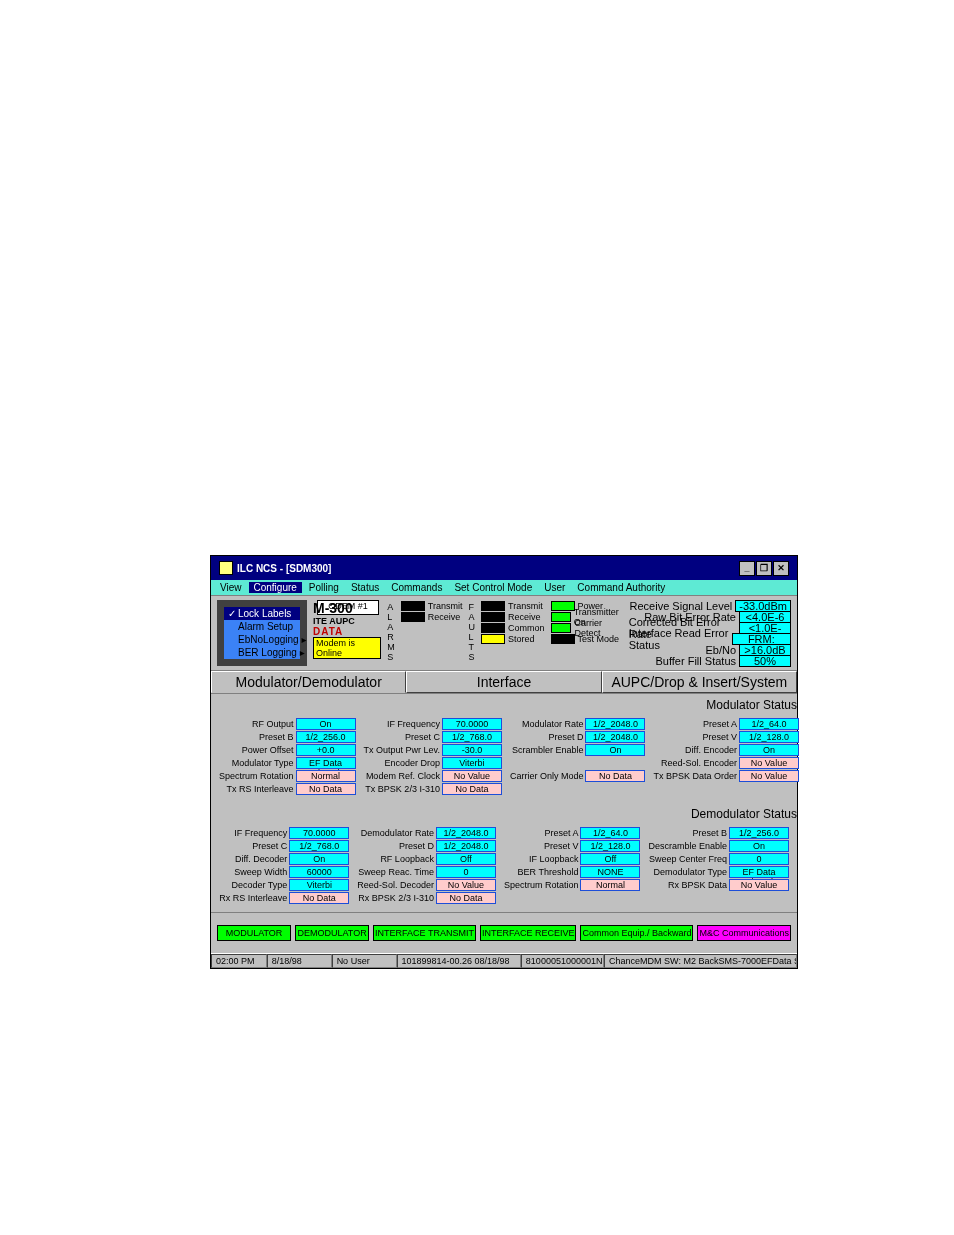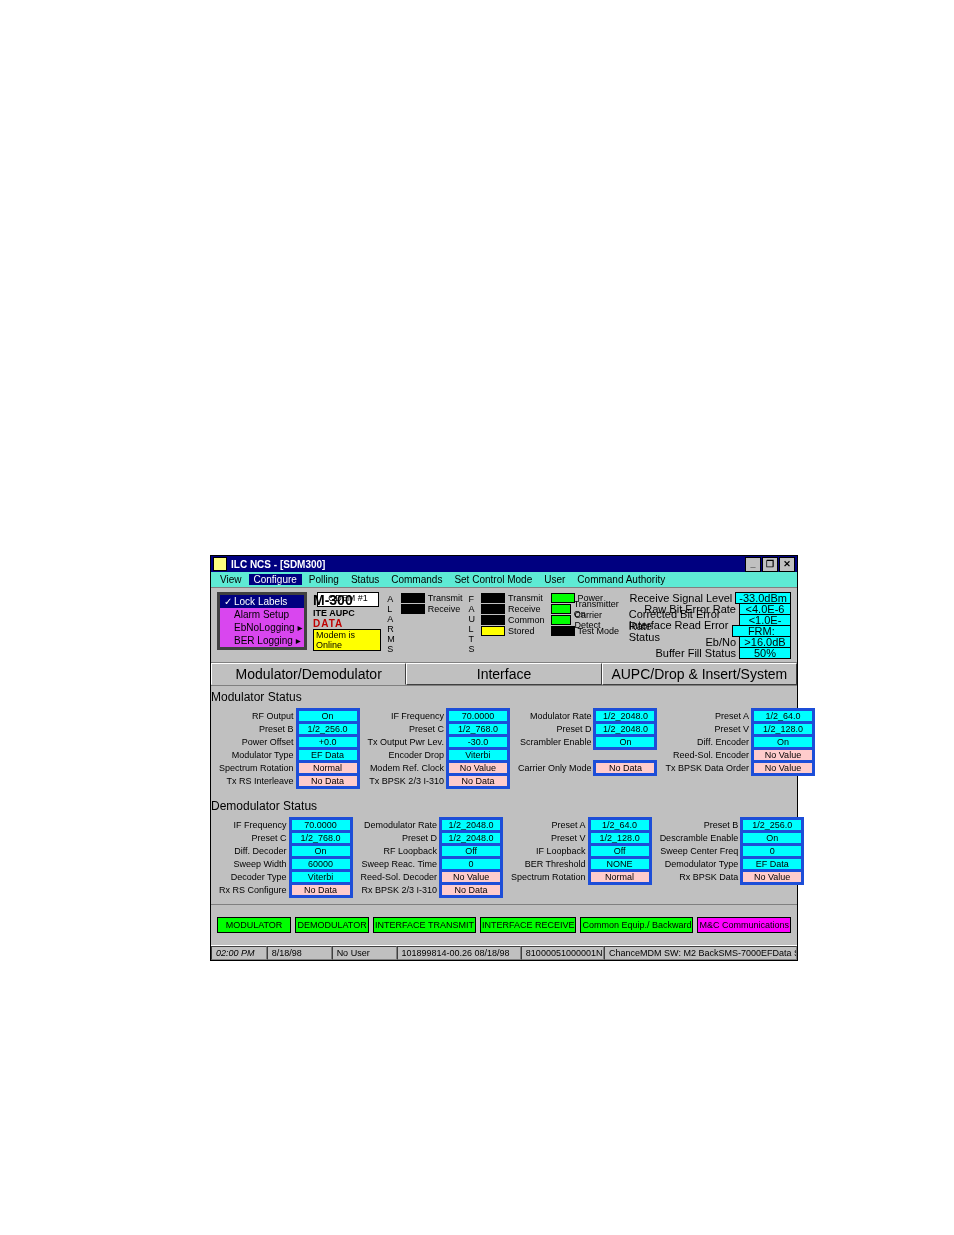--- a/index.html
+++ b/index.html
@@ -1,27 +1,27 @@
 <!DOCTYPE html>
 <html><head>
 <meta charset="utf-8">
 <style>
   html,body{margin:0;padding:0;background:#fff;font-family:"MS Sans Serif",Tahoma,Arial,sans-serif;font-size:10px;color:#000}
   .page{width:954px;height:1235px;position:relative}
   .app{position:absolute;left:210px;top:555px;width:586px;background:#c0c0c0;border:1px solid #000}
-  .titlebar{background:linear-gradient(#000080,#000080);color:#fff;height:16px;display:flex;align-items:center;padding:0 2px;font-weight:bold;font-size:10px}
+  .titlebar{background:linear-gradient(#000080,#000080);color:#fff;height:24px;display:flex;align-items:center;padding:0 8px;font-weight:bold;font-size:10px}
   .titlebar .icon{width:12px;height:12px;background:#ffff80;border:1px solid #000;margin-right:4px}
   .titlebar .spacer{flex:1}
   .winbtn{width:14px;height:13px;background:#c0c0c0;border:1px solid #000;margin-left:1px;display:flex;align-items:center;justify-content:center;font-size:9px;color:#000;font-weight:bold}
   .menubar{background:#5eead4;height:15px;display:flex;align-items:center;padding:0 4px;gap:2px;font-size:10px;border-bottom:1px solid #808080}
   .menuitem{padding:0 5px;cursor:default}
   .menuitem.active{background:#000080;color:#fff}
   .toparea{display:flex;padding:4px 6px;gap:6px;border-bottom:1px solid #808080}
   .dropdown{position:relative;width:90px}
-  .ddlist{border:3px solid #404040;background:#d946ef;font-size:10px}
+  .ddlist{border:7px solid #404040;background:#3b82f6;font-size:10px}
   .ddlist .dditem{padding:1px 4px;white-space:nowrap}
   .ddlist .dditem.sel{background:#000080;color:#fff}
   .ddlist .dditem .chk{display:inline-block;width:10px}
   .brand{position:relative;width:90px;height:58px}
   .brand .bt{font-weight:bold;font-size:14px;color:#000}
   .brand .bm{font-size:9px;font-weight:bold}
   .brand .bd{font-size:10px;font-weight:bold;color:#c00000;letter-spacing:1px}
   .brand .online{background:#ffff00;border:1px solid #000;padding:0 2px;font-size:9px;display:inline-block}
   .arms{font-size:9px;line-height:10px;padding-top:2px}
   .indcol{font-size:9px}
@@ -31,25 +31,25 @@
   .led.blk{background:#000}
   .led.yel{background:#ffff00}
   .led.grn{background:#00ff00}
   .rvals{font-size:11px;margin-left:auto}
   .rvrow{display:flex;align-items:center;height:11px;justify-content:flex-end;gap:3px}
   .rvlabel{color:#000}
   .rvval{background:#00ffff;border:1px solid #000;padding:0 3px;min-width:44px;text-align:center;height:10px;line-height:10px}
   .tabs{display:flex;border-bottom:1px solid #808080}
   .tab{flex:1;border:1px solid #fff;border-right-color:#404040;border-bottom-color:#404040;background:#c0c0c0;text-align:center;padding:2px 0;font-size:14px;cursor:default}
   .tab.active{background:#c0c0c0;border-top:1px solid #fff;border-bottom:1px solid #c0c0c0}
-  .section-title{text-align:left;font-size:12px;padding:4px 0;color:#000}
+  .section-title{text-align:right;font-size:12px;padding:4px 0;color:#000}
   .grid{display:grid;grid-template-columns:repeat(4,1fr);padding:2px 8px 8px 8px;gap:1px 8px}
   .cell{display:flex;align-items:center;height:12px}
   .clabel{flex:1;text-align:right;font-size:9px;padding-right:2px;white-space:nowrap}
-  .cval{width:58px;height:10px;line-height:10px;font-size:9px;text-align:center;border:3px solid #1d4ed8}
+  .cval{width:58px;height:10px;line-height:10px;font-size:9px;text-align:center;border:1px solid #1d4ed8}
   .cval.cyan{background:#00ffff}
   .cval.peach{background:#ffcccc}
   .btnrow{display:flex;gap:4px;padding:12px 6px;border-top:1px solid #808080}
   .bbtn{flex:1;font-size:9px;text-align:center;padding:2px 1px;border:1px solid #000;cursor:default;white-space:nowrap}
   .bbtn.g{background:#00ff00}
   .bbtn.m{background:#ff00ff;color:#000}
   .statusbar{display:flex;background:#c0c0c0;border-top:1px solid #fff;font-size:9px}
   .sb{border:1px solid #808080;border-top-color:#404040;border-left-color:#404040;padding:1px 4px;white-space:nowrap;overflow:hidden}
   .mdmbadge{position:absolute;left:100px;top:0;width:60px;height:13px;background:#fff;border:1px solid #000;font-size:9px;text-align:center}
 </style>
@@ -357,42 +357,42 @@
         </div>
         <div class="cell">
           <span class="clabel">Spectrum Rotation</span>
           <span class="cval peach">Normal</span>
         </div>
         <div class="cell">
           <span class="clabel">Rx BPSK Data</span>
           <span class="cval peach">No Value</span>
         </div>
         <div class="cell">
-          <span class="clabel">Rx RS Configure</span>
+          <span class="clabel">Rx RS Interleave</span>
           <span class="cval peach">No Data</span>
         </div>
         <div class="cell">
           <span class="clabel">Rx BPSK 2/3 I-310</span>
           <span class="cval peach">No Data</span>
         </div>
         <div class="cell"></div>
         <div class="cell"></div>
       </div>
 
   <div class="btnrow" id="btnrow">
         <div class="bbtn g">MODULATOR</div>
         <div class="bbtn g">DEMODULATOR</div>
         <div class="bbtn g">INTERFACE TRANSMIT</div>
         <div class="bbtn g">INTERFACE RECEIVE</div>
         <div class="bbtn g">Common Equip./ Backward</div>
         <div class="bbtn m">M&amp;C Communications</div>
       </div>
 
   <div class="statusbar" id="statusbar">
-        <div class="sb" style="width: 50px; font-style: italic;">02:00 PM</div>
+        <div class="sb" style="width: 50px;">02:00 PM</div>
         <div class="sb" style="width: 60px;">8/18/98</div>
         <div class="sb" style="width: 60px;">No User</div>
         <div class="sb" style="width: 125px;">101899814-00.26 08/18/98</div>
         <div class="sb" style="width: 80px;">81000051000001N</div>
         <div class="sb" style="width: 200px;">ChanceMDM   SW:   M2   BackSMS-7000EFData SMS-7</div>
       </div>
 </div>
 
 </div>
 

